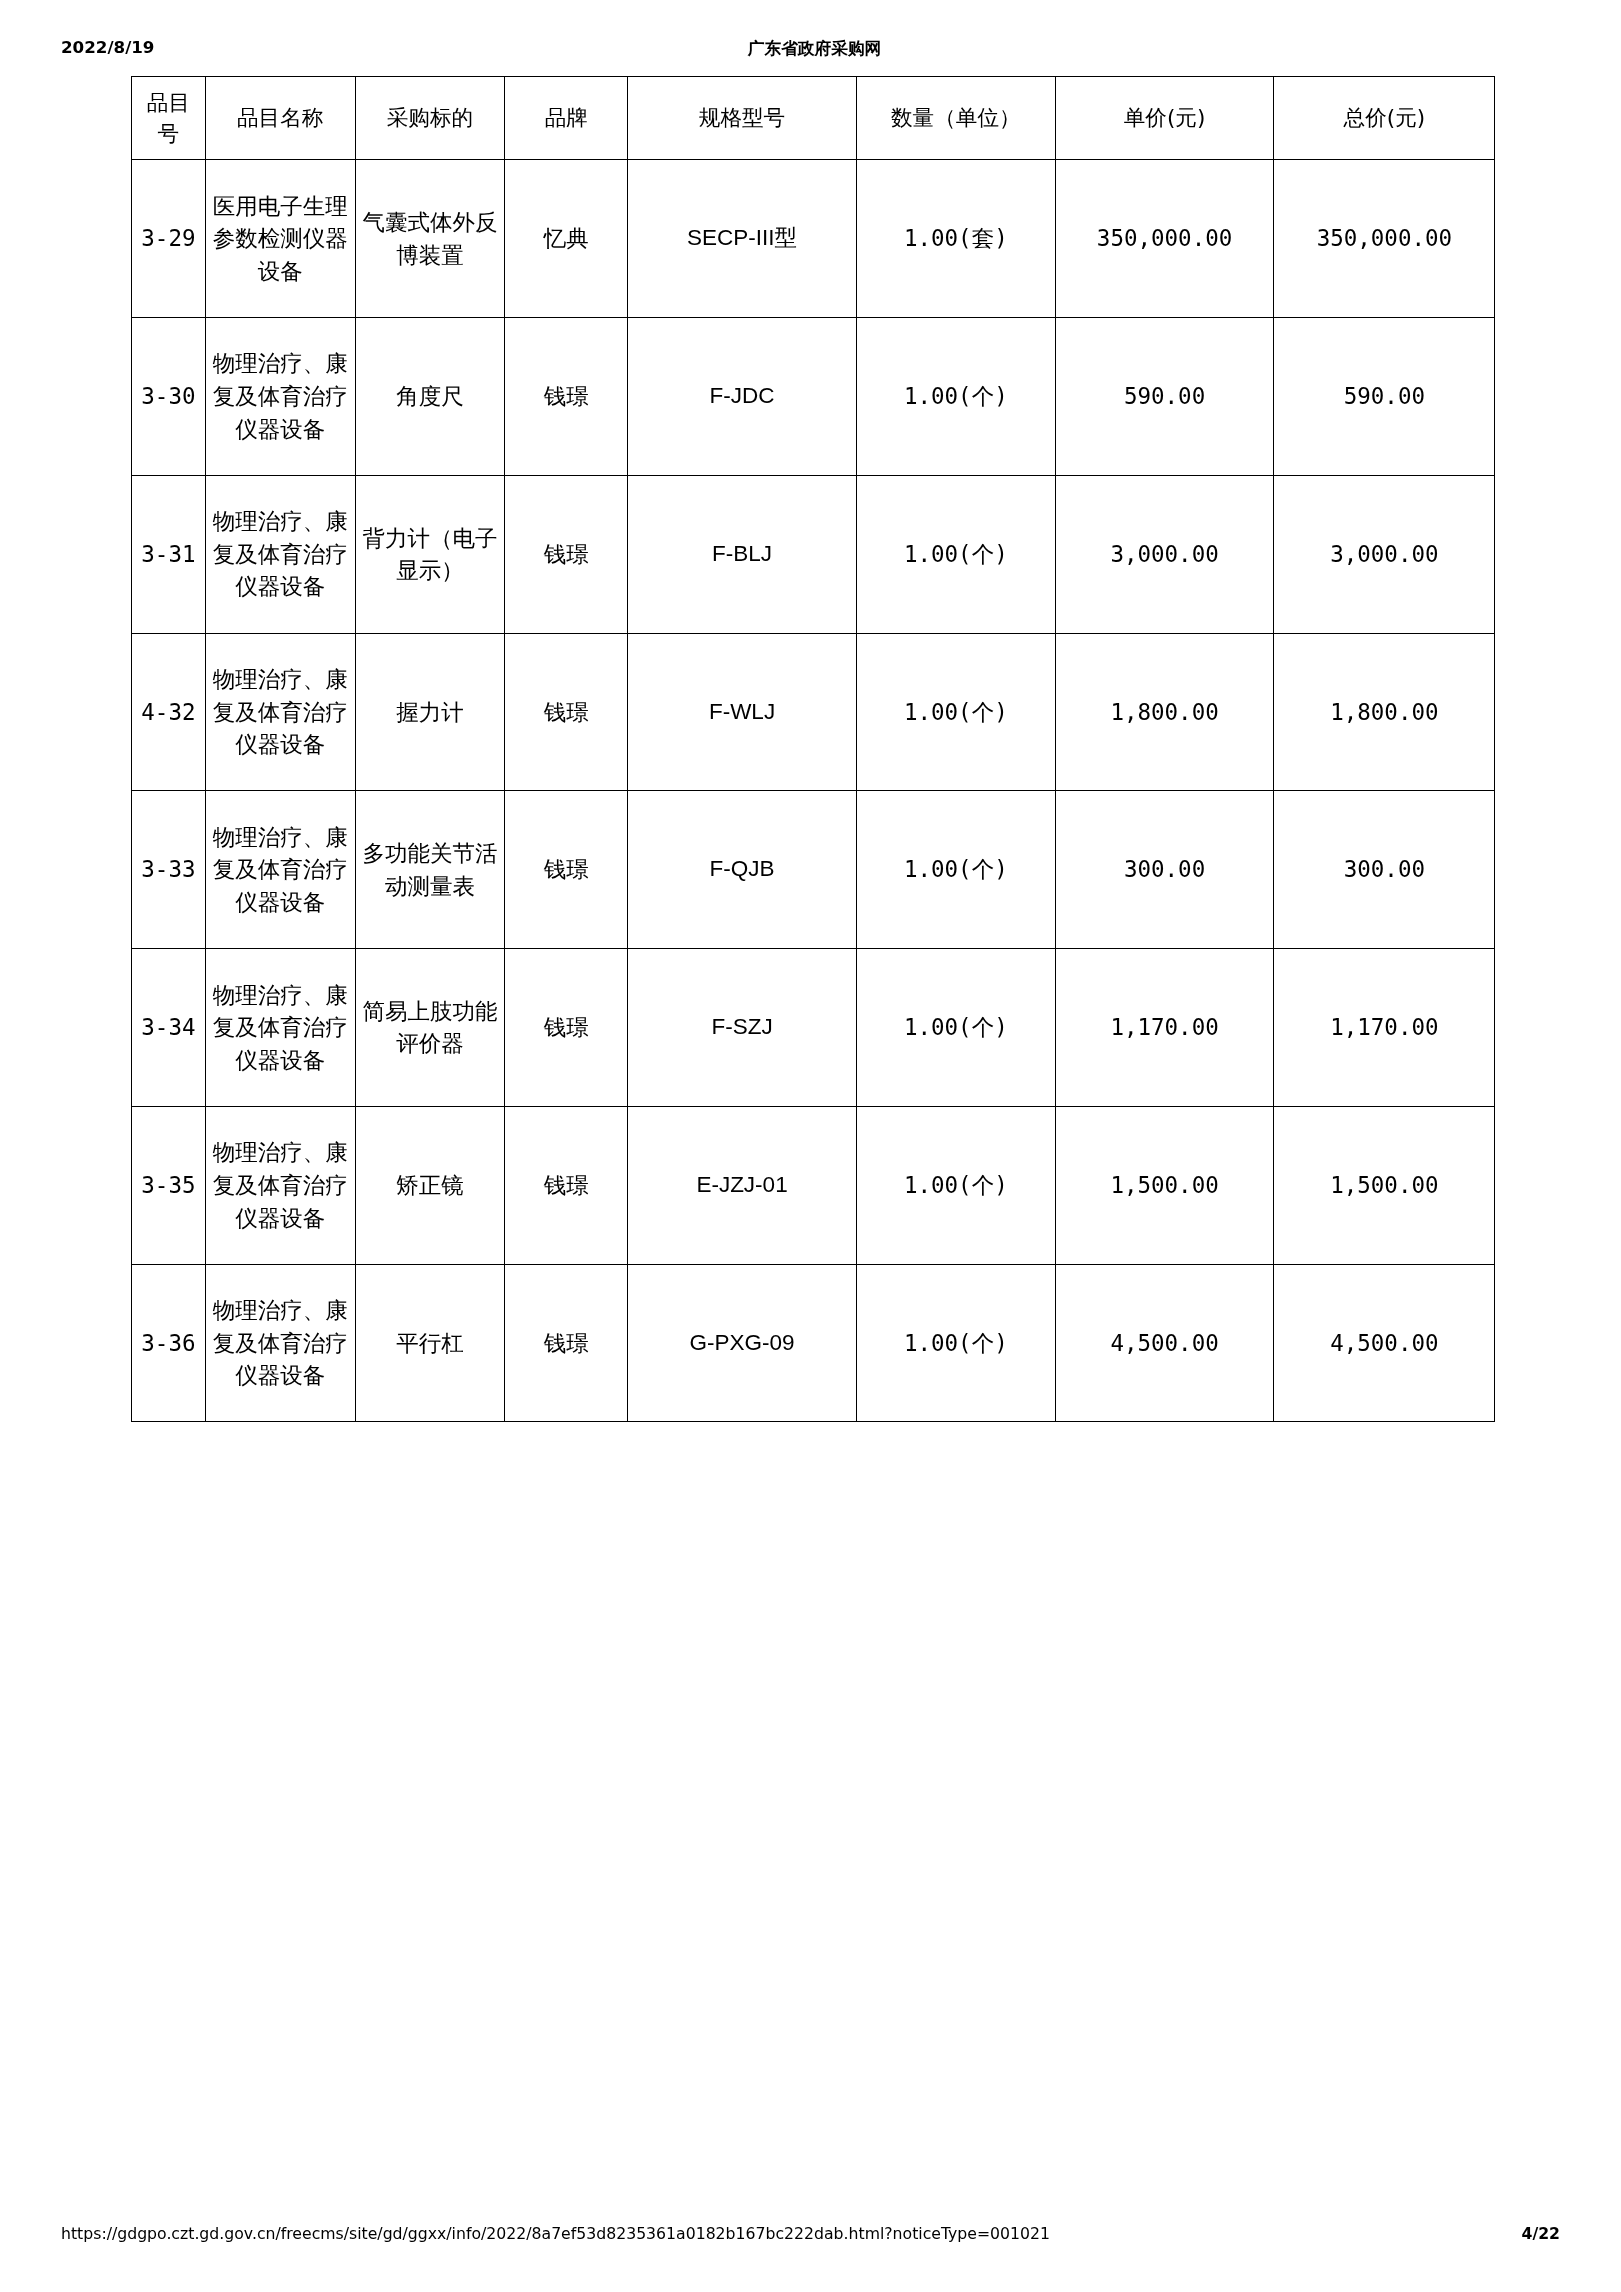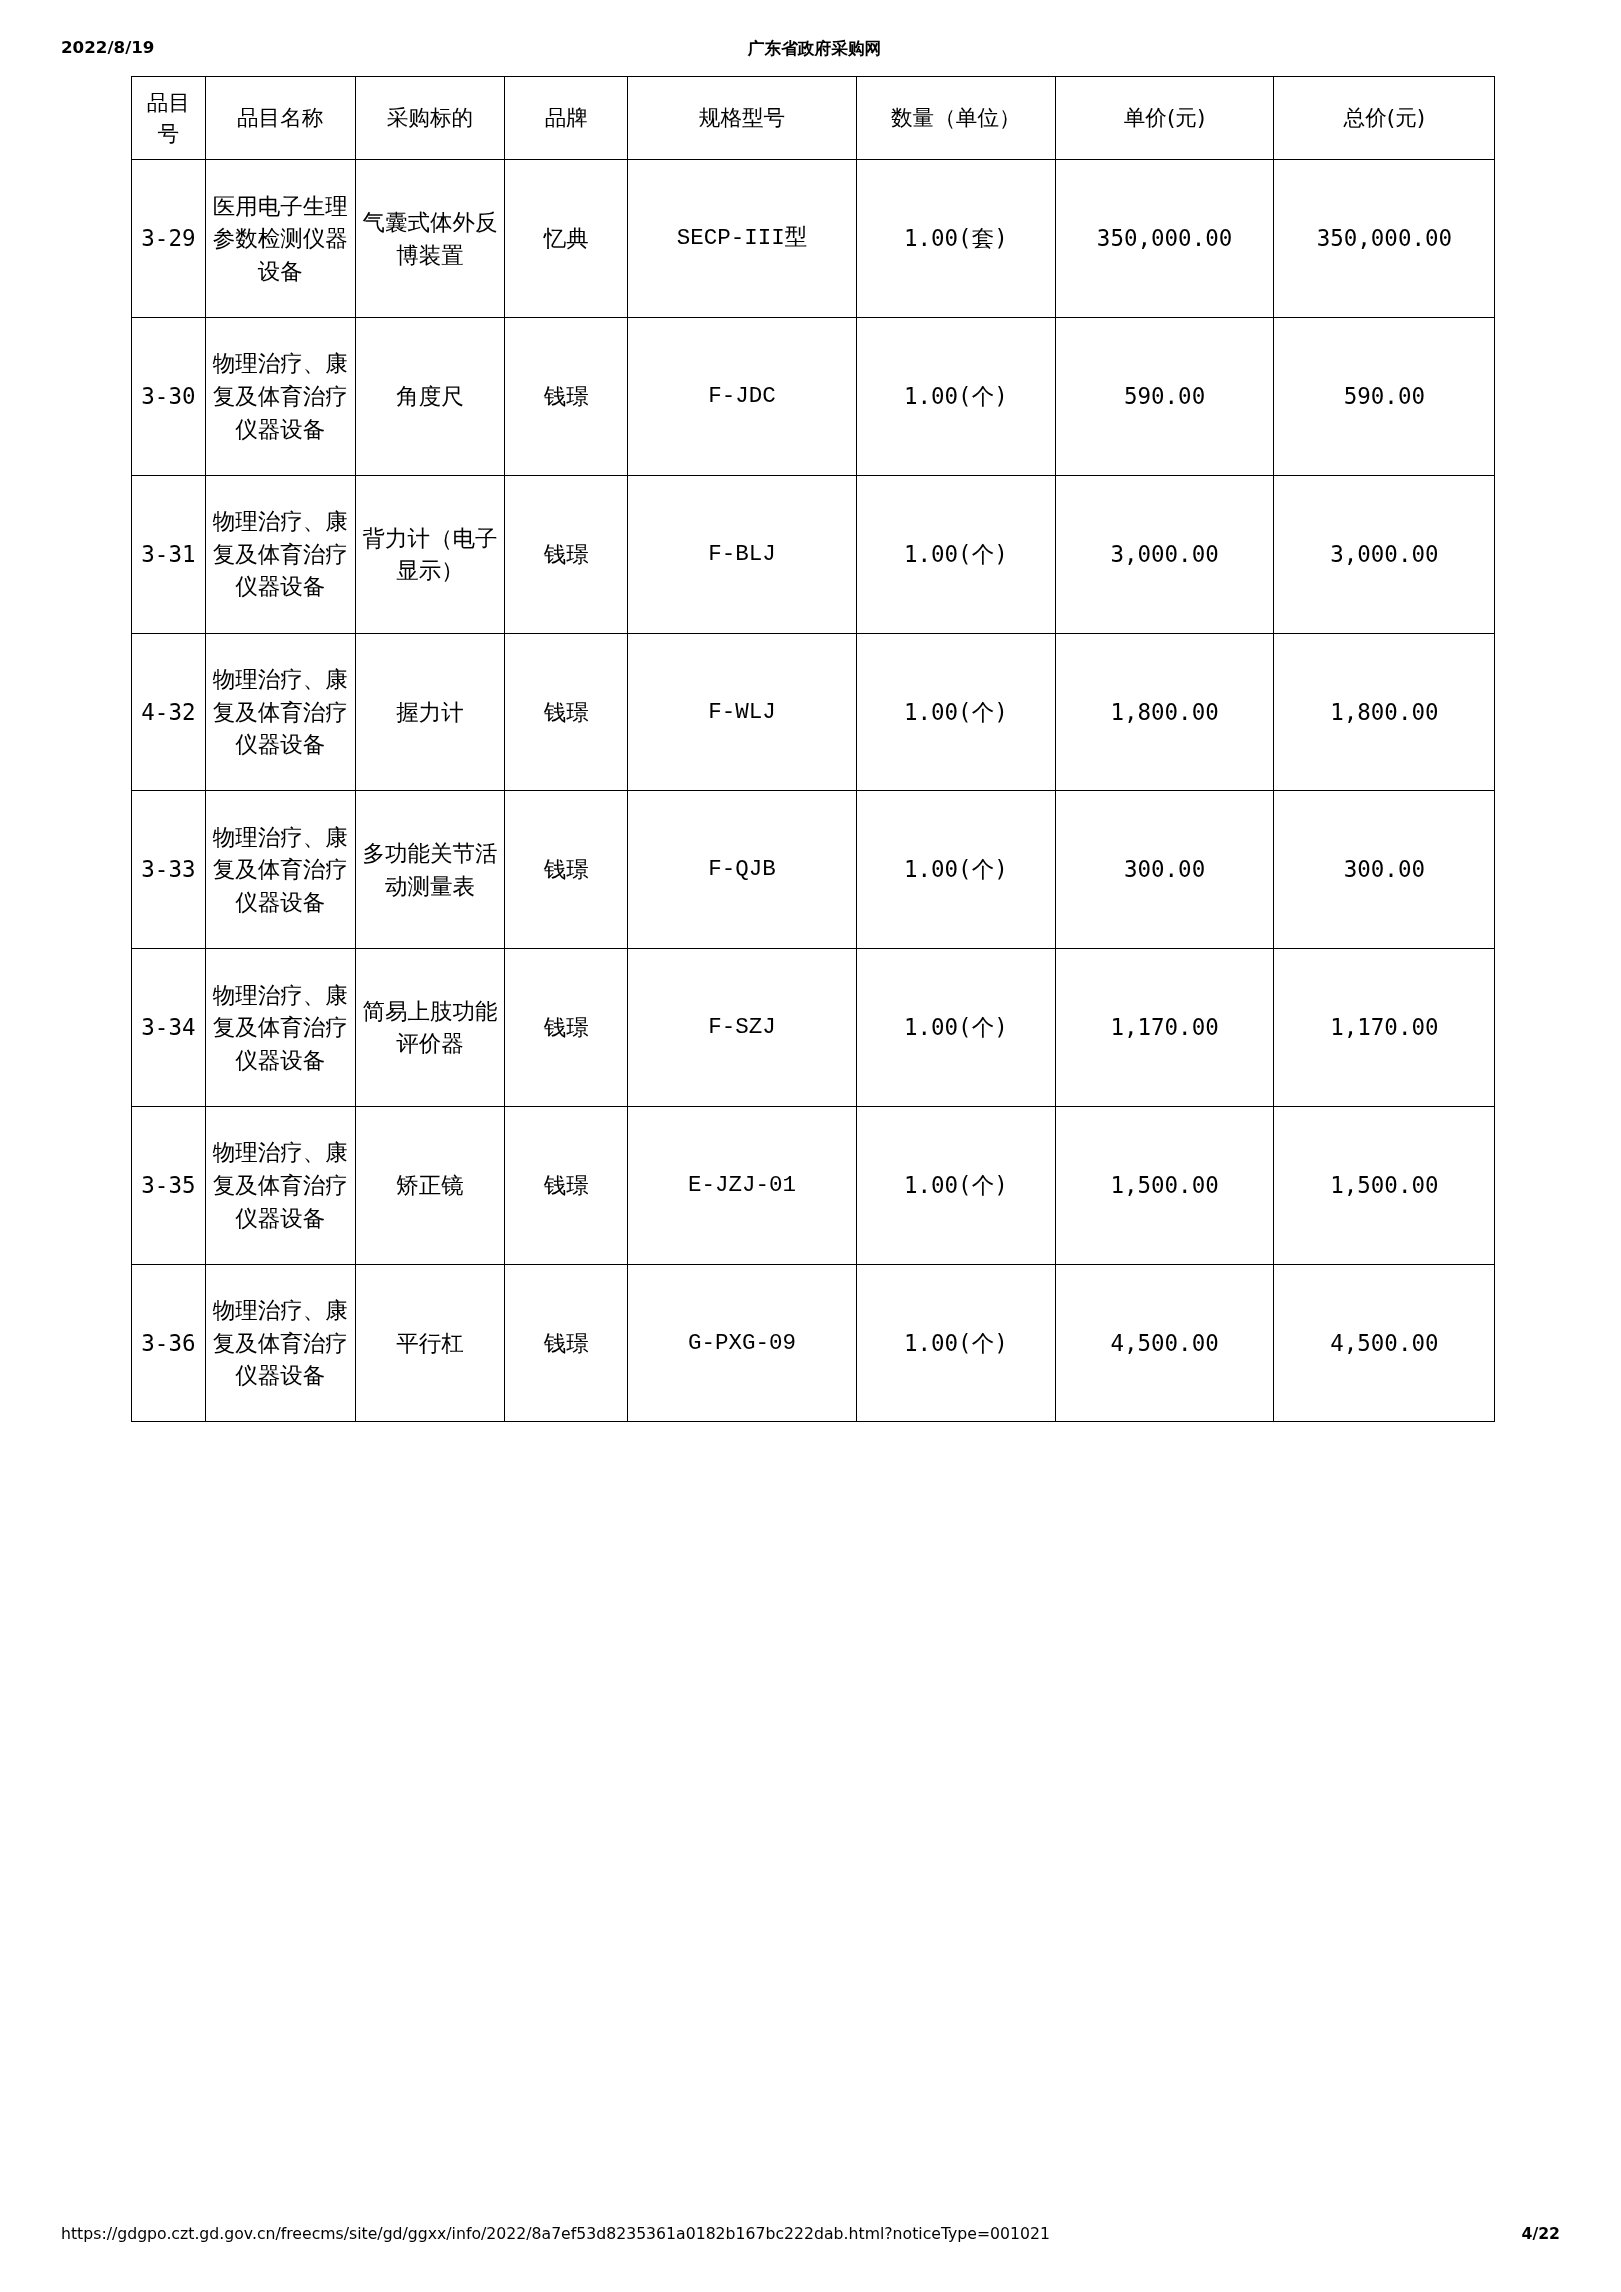--- a/index.html
+++ b/index.html
@@ -97,21 +97,21 @@
   .c-model { width: 216px; }
   .c-qty { width: 186px; }
   .c-unitprice { width: 206px; }
   .c-total { width: 208px; }
 
   .cn {
     font-family: "DejaVu Sans", sans-serif;
     font-size: 21.6px;
   }
   .mono {
-    font-family: Liberation Mono, monospace;
+    font-family: Liberation Sans, sans-serif;
     font-size: 21.6px;
     letter-spacing: 0px;
   }
   .num-cell {
     font-family: "DejaVu Sans Mono", monospace;
     font-size: 21.6px;
     text-align: right;
     padding-right: 17.6px;
     margin-left: 28px;
   }

